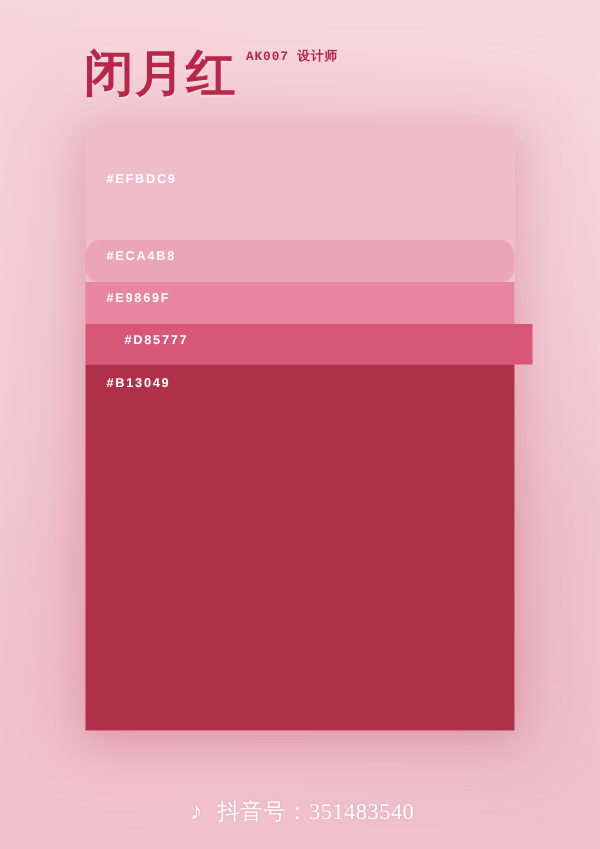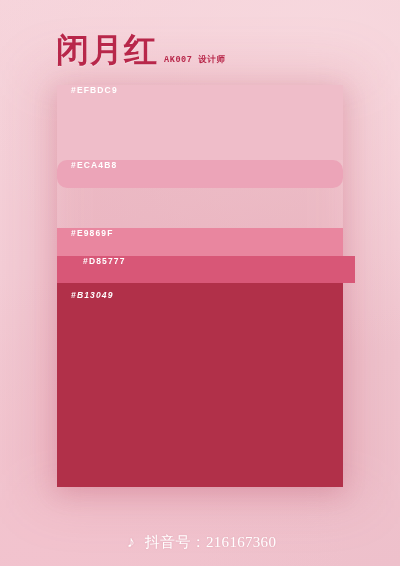--- a/index.html
+++ b/index.html
@@ -31,21 +31,20 @@
     border-radius: 6px;
     background: rgba(190, 60, 90, 0.16);
     filter: blur(26px);
     pointer-events: none;
   }
   .header {
     position: absolute;
     left: 56px;
     top: 34px;
     display: flex;
-    align-items: flex-end;
     gap: 6px;
   }
   .title {
     font-family: "Liberation Serif", "DejaVu Serif", serif;
     font-weight: 700;
     font-size: 33px;
     line-height: 1;
     letter-spacing: 1px;
     color: #b8274a;
     text-shadow: 0 1px 1px rgba(255,255,255,0.35);
@@ -68,37 +67,37 @@
     width: 286px;
     height: 402px;
     display: flex;
     flex-direction: column;
     box-shadow: 0 6px 22px rgba(160, 40, 70, 0.18);
   }
   .band {
     position: relative;
     width: 100%;
     display: flex;
-    align-items: flex-start;
+    align-items: center;
   }
   .band-label {
     font-family: "Liberation Sans", sans-serif;
     font-size: 8.5px;
     font-weight: 700;
     letter-spacing: 1.15px;
     color: #ffffff;
     padding: 0 0 8px 14px;
     white-space: nowrap;
     user-select: text;
   }
   .band-0 { height: 75px; }
   .band-1 { height: 28px; border-radius: 10px; }
-  .band-2 { height: 28px; margin-top: 40px; }
+  .band-2 { height: 28px; }
   .band-3 { height: 27px; }
-  .band-4 { flex: 1 1 auto; font-style: italic; }
+  .band-4 { flex: 1 1 auto; }
   .band-4 .band-label { padding-bottom: 0; }
   .band-4 { align-items: flex-start; }
   .band-4 .band-label { padding-top: 7px; }
   .footer {
     position: absolute;
     left: 0;
     right: 0;
     top: 534px;
     display: flex;
     align-items: center;
@@ -150,16 +149,16 @@
     <div class="band band-3" style="background-color: rgb(216, 87, 119); padding-left: 12px;">
       <span class="band-label">#D85777</span>
     </div>
     <div class="band band-4" style="background-color: rgb(177, 48, 73);">
       <span class="band-label">#B13049</span>
     </div>
   </div>
 
   <div class="footer">
     <span class="note-icon">♪</span>
-    <span class="footer-text">抖音号：216167360</span>
+    <span class="footer-text">抖音号：351483540</span>
   </div>
 
 </div>
 
 </body></html>

